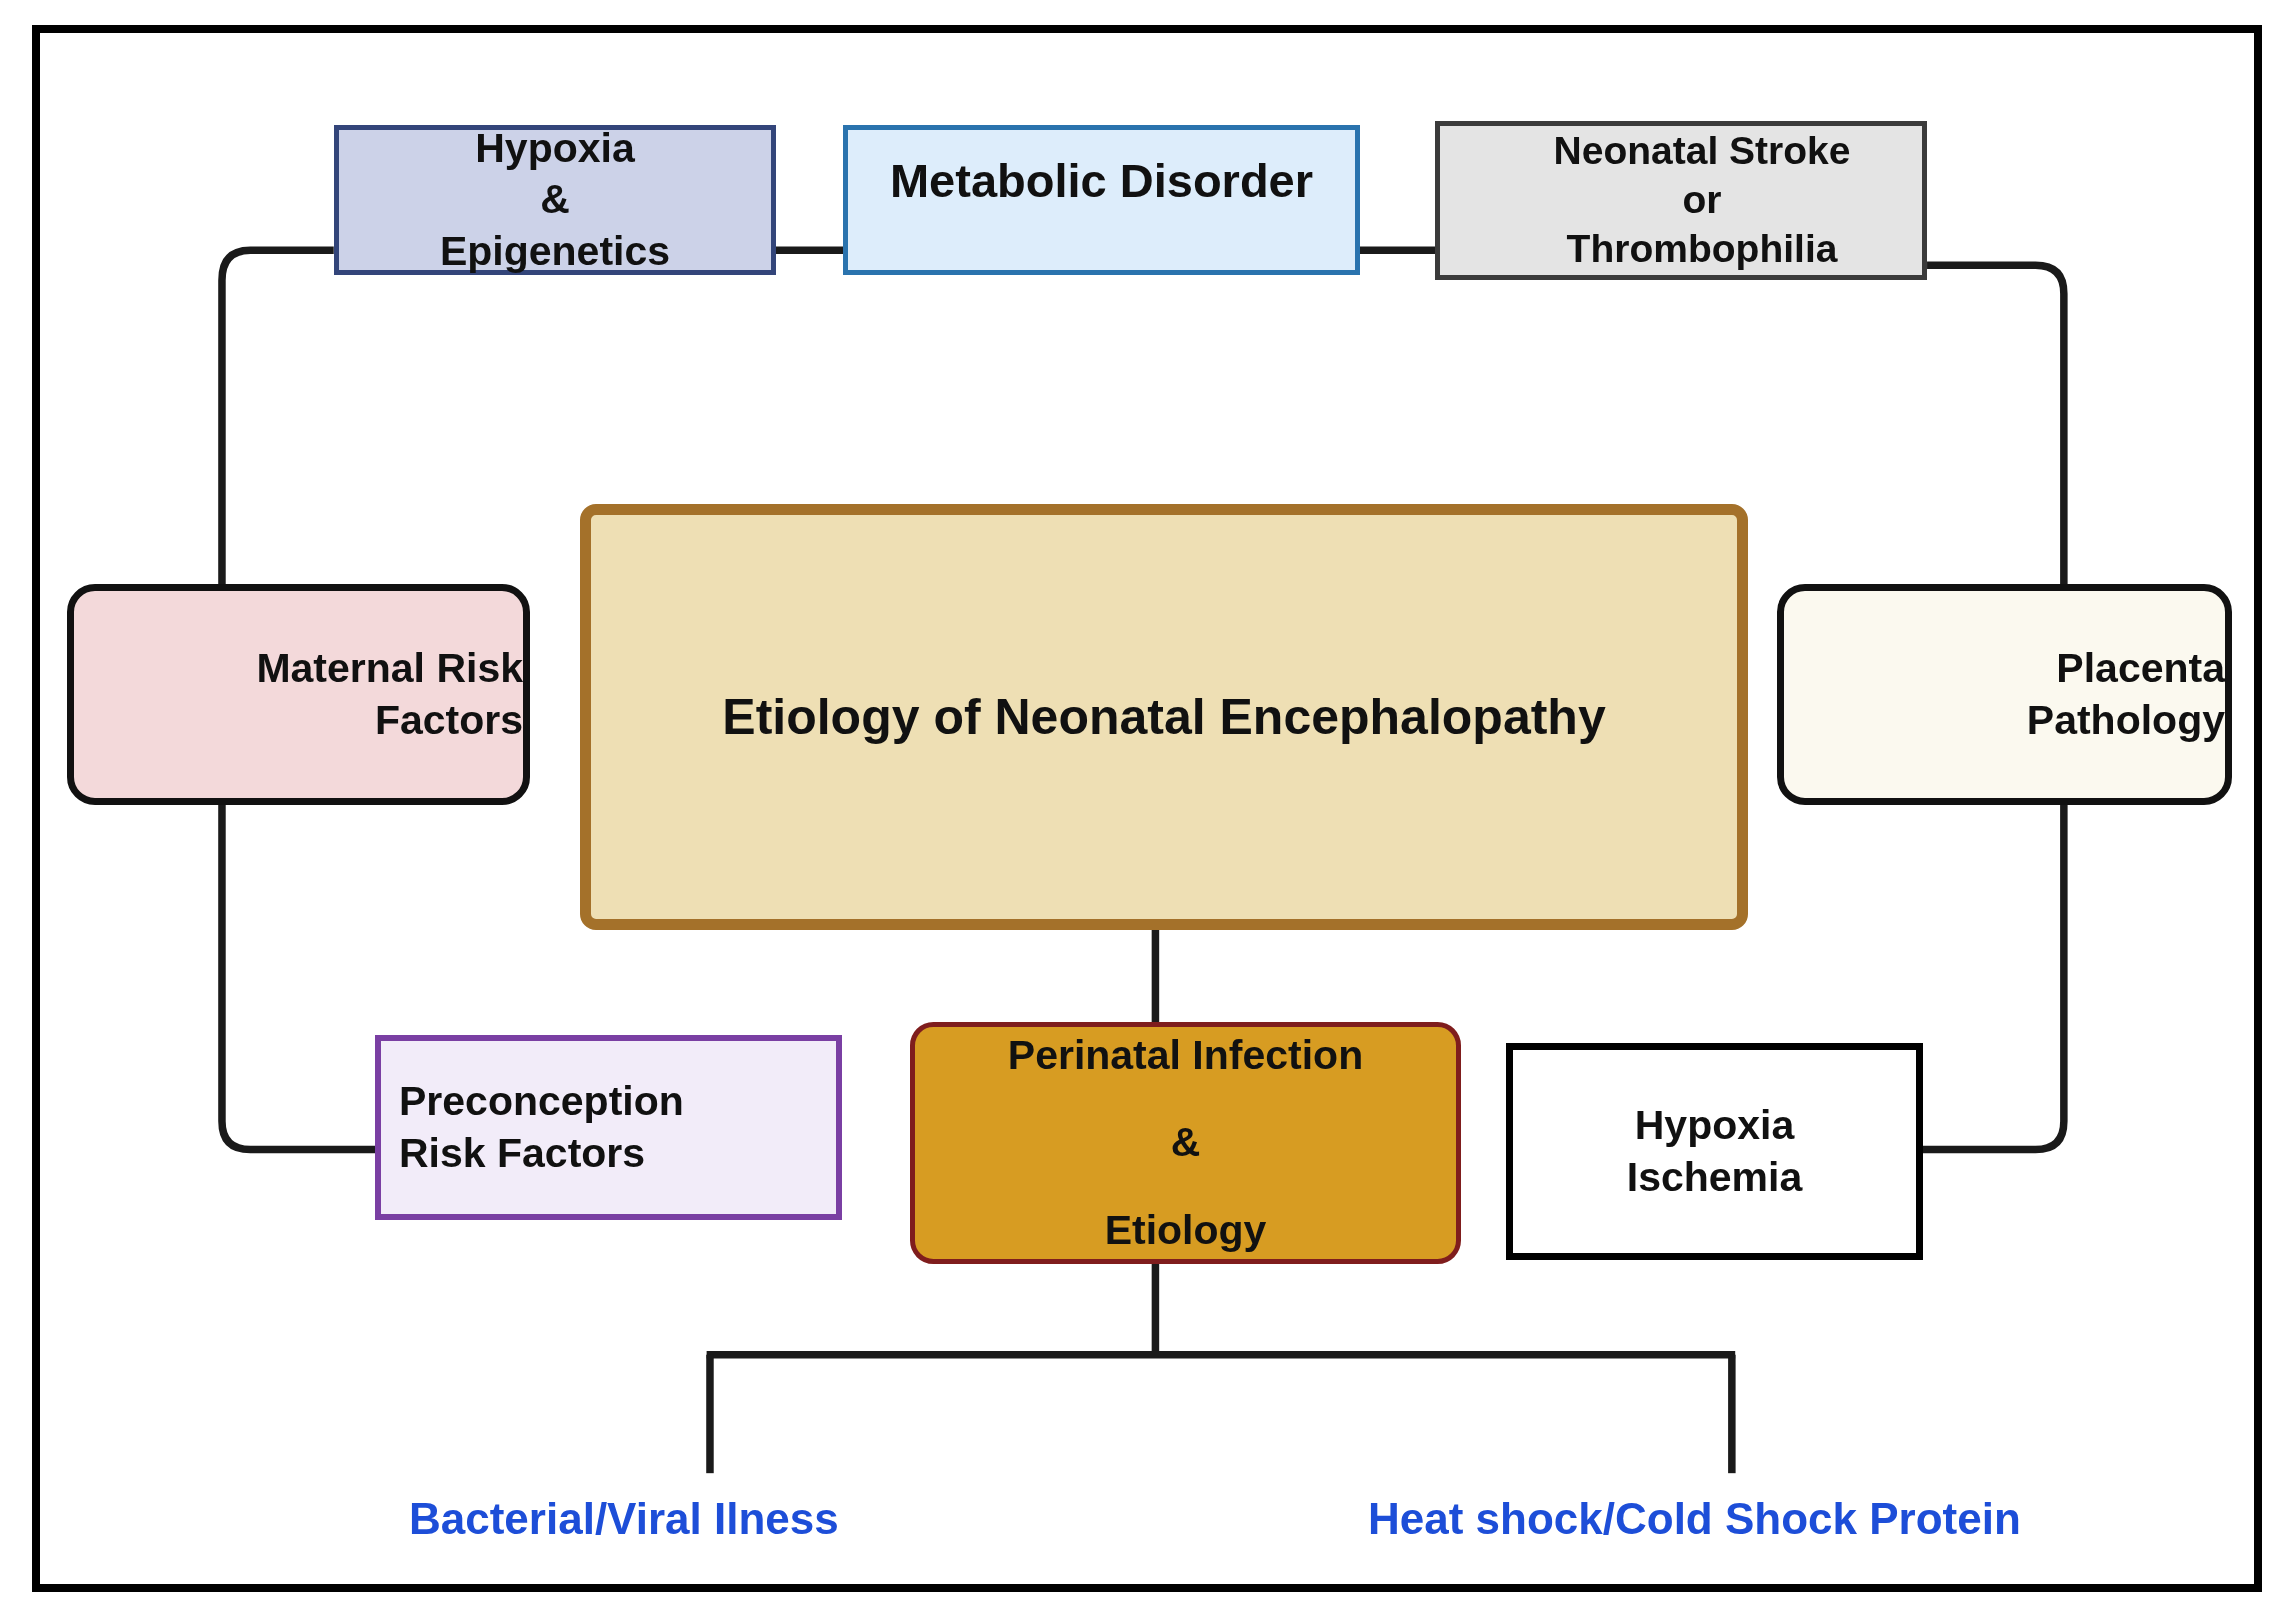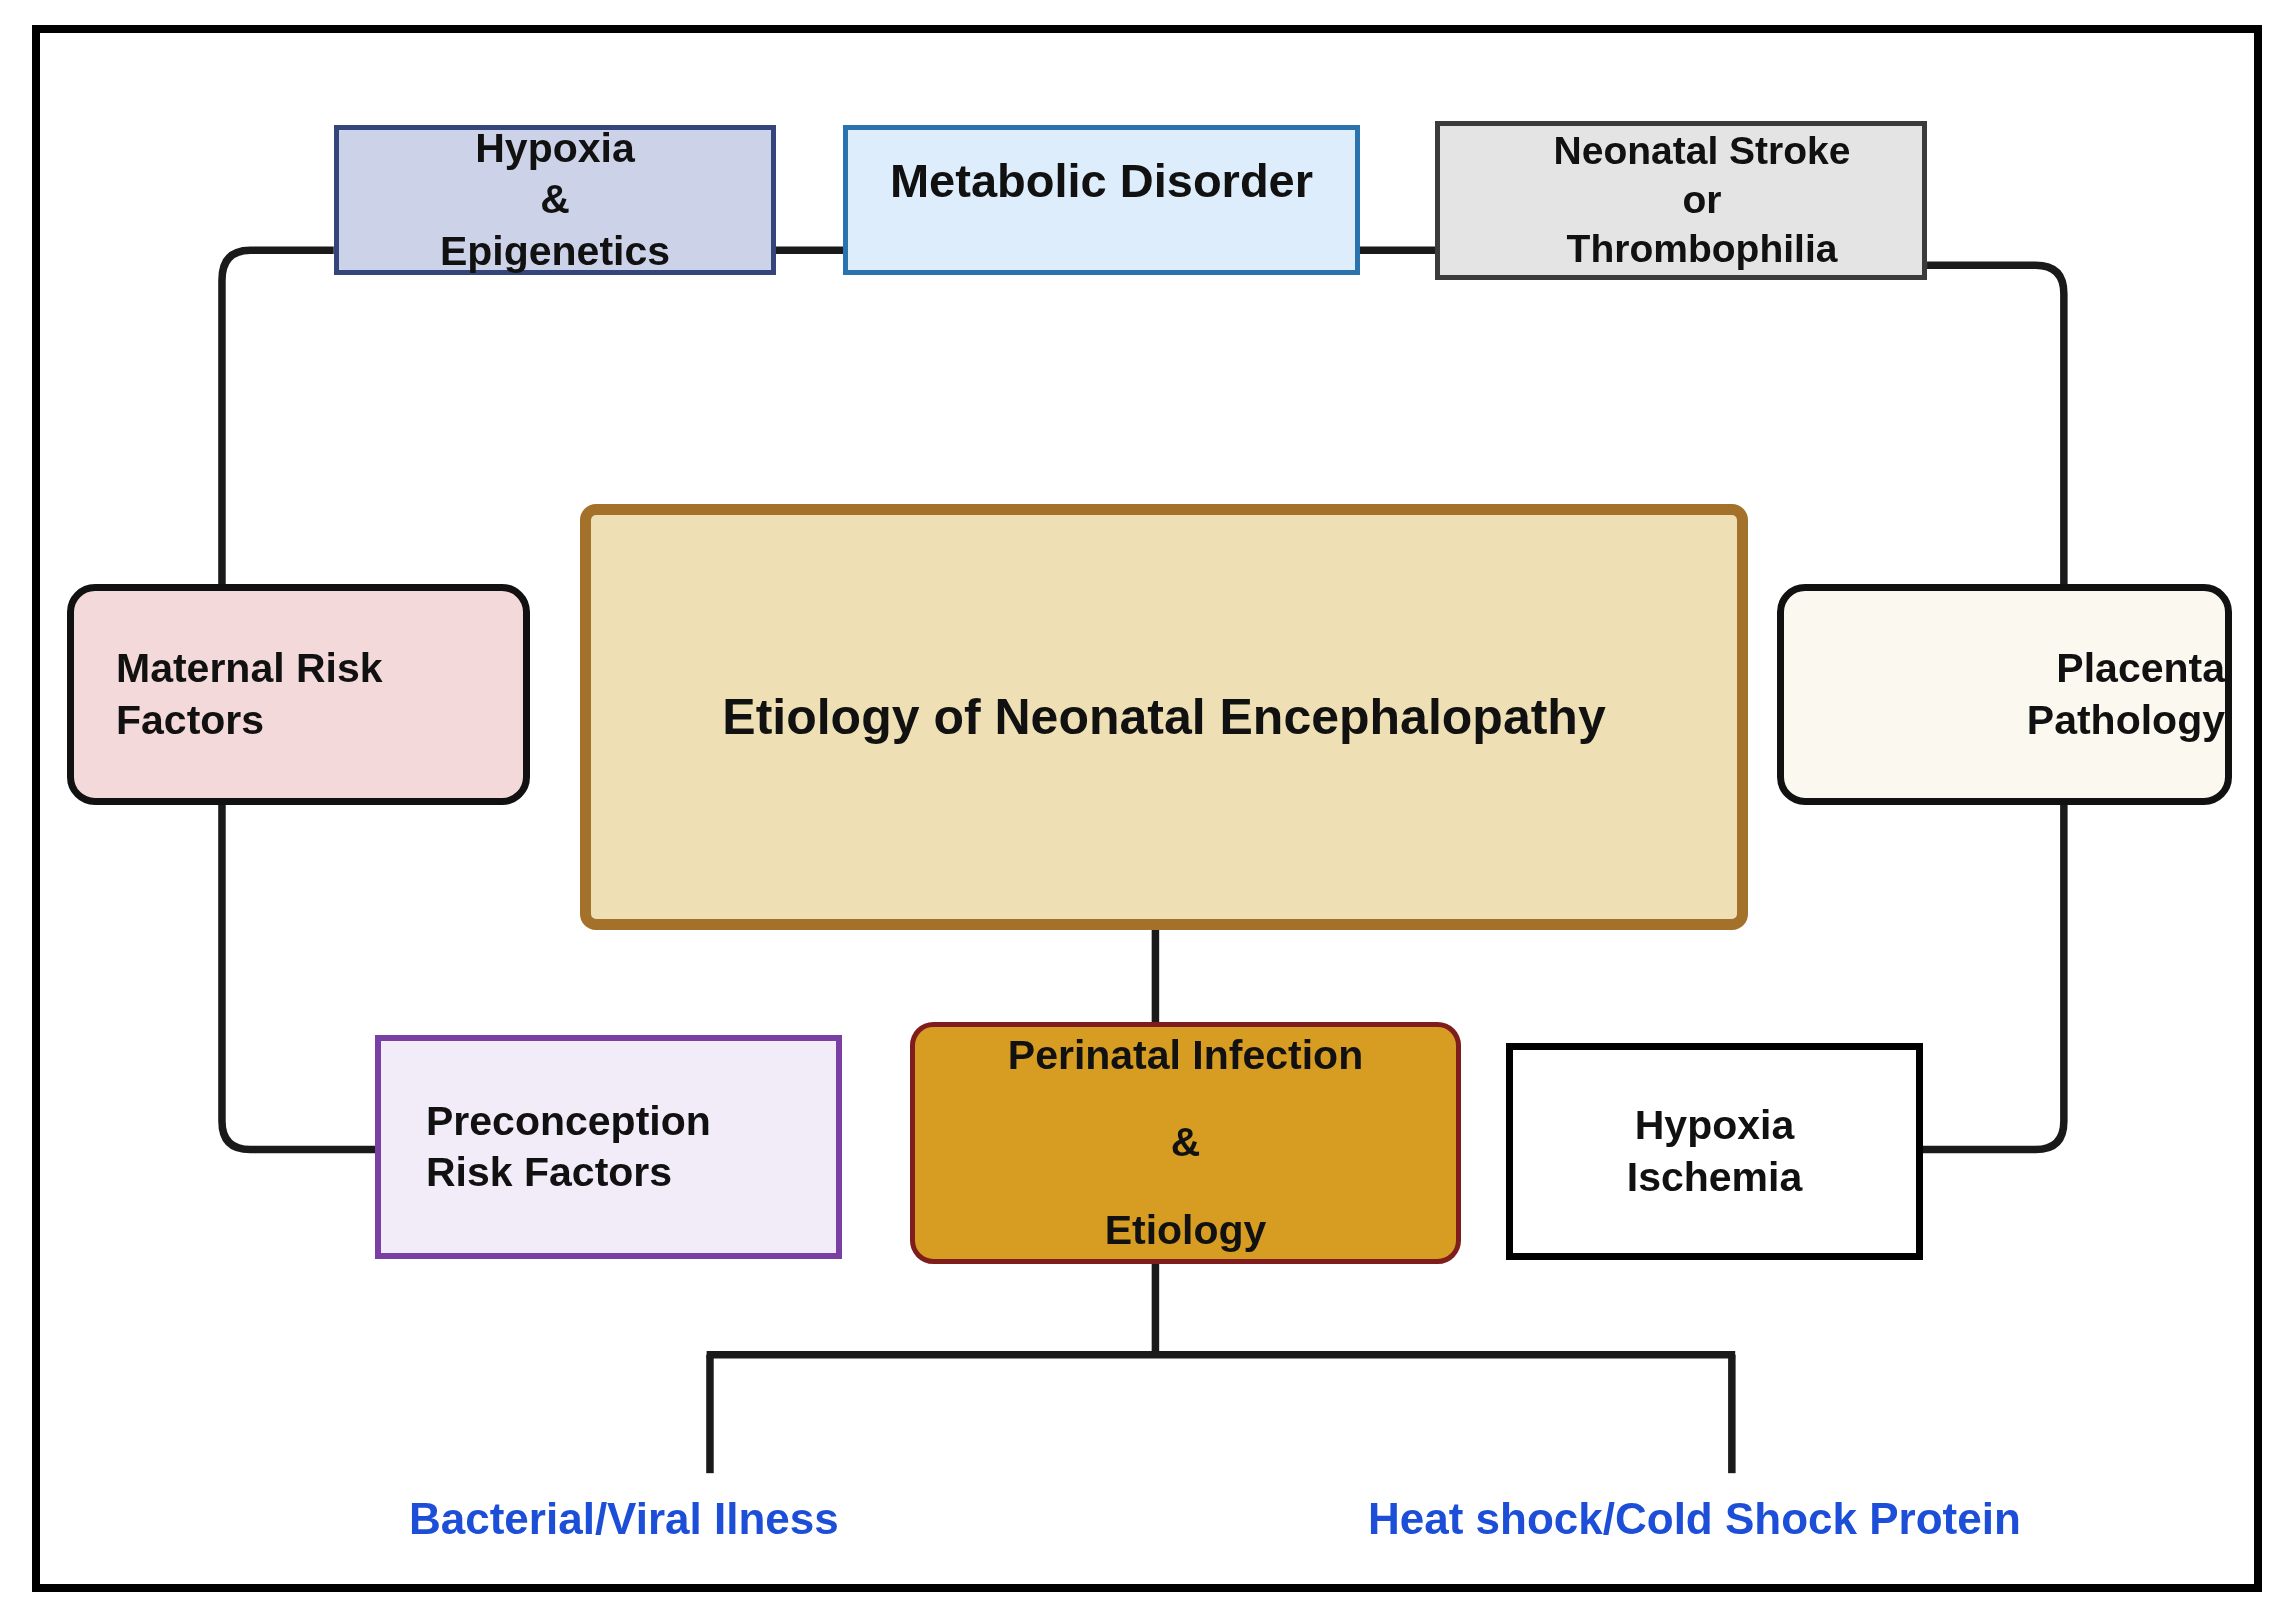--- a/index.html
+++ b/index.html
@@ -84,43 +84,43 @@
     align-items: center;
     text-align: center;
     font-size: 50px;
     z-index: 6;
   }
   #node-maternal {
     left: 67px; top: 584px; width: 463px; height: 221px;
     background: #f3d9da;
     border: 7.5px solid #111111;
     border-radius: 28px;
-    align-items: flex-start;
+    align-items: flex-end;
     text-align: left;
     padding-left: 42px;
     font-size: 41px;
   }
   #node-placenta {
     left: 1777px; top: 584px; width: 455px; height: 221px;
     background: #fbf9ef;
     border: 7.5px solid #111111;
     border-radius: 28px;
     align-items: flex-end;
     text-align: center;
     font-size: 41px;
   }
 
   
   #node-preconception {
-    left: 375px; top: 1035px; width: 467px; height: 224px;
+    left: 375px; top: 1035px; width: 467px; height: 185px;
     background: #f2ecf9;
     border: 6.7px solid #7a3fa3;
     align-items: flex-start;
     text-align: left;
-    padding-left: 45px;
+    padding-left: 18px;
     font-size: 41px;
   }
   #node-perinatal {
     left: 910px; top: 1022px; width: 551px; height: 242px;
     background: #d79c22;
     border: 5px solid #7f1d1d;
     border-radius: 23.4px;
     align-items: center;
     text-align: center;
     font-size: 41px;

